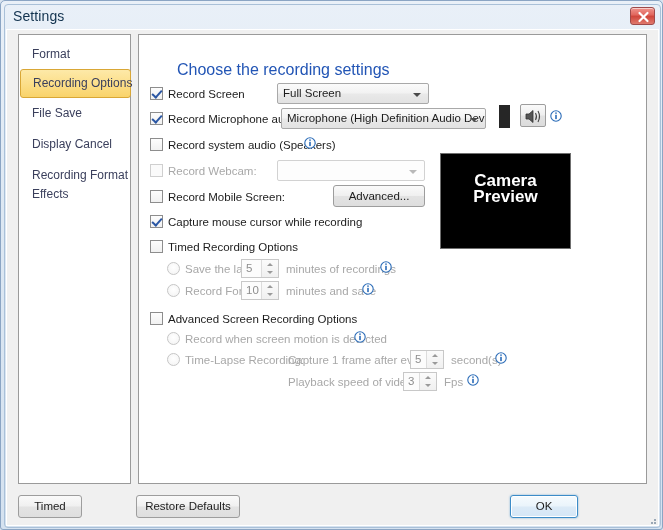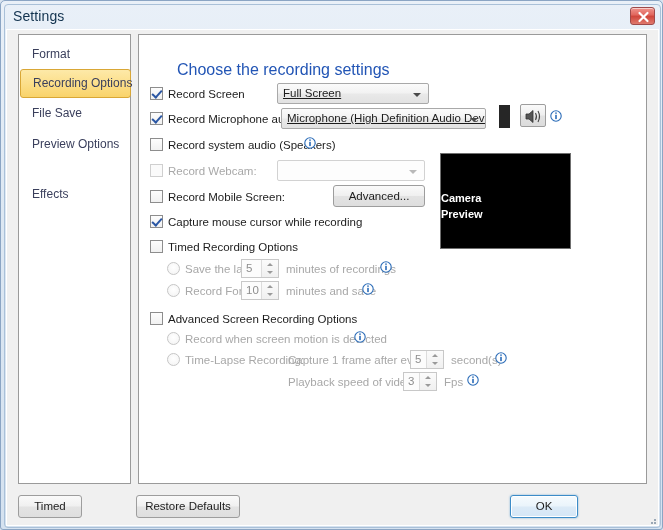--- a/index.html
+++ b/index.html
@@ -162,21 +162,20 @@
     border: 1px solid #a9a9a9;
     border-radius: 2px;
     background: linear-gradient(to bottom, #fbfbfb 0%, #f2f2f2 48%, #e9e9e9 52%, #e2e2e2 100%);
     font-size: 11.5px;
     color: #1c1c1c;
     line-height: 19px;
     padding-left: 5px;
     cursor: pointer;
     overflow: hidden;
     white-space: nowrap;
-    text-decoration: underline;
   }
   .combo.dim {
     border-color: #d2d2d2;
     background: #fdfdfd;
     cursor: default;
   }
   .combo .caret {
     position: absolute;
     right: 7px; top: 9px;
     width: 0; height: 0;
@@ -240,25 +239,25 @@
 
   
   #camera-preview {
     position: absolute;
     left: 439px; top: 152px;
     width: 131px; height: 96px;
     background: #000000;
     border: 1px solid #6f6f6f;
     box-sizing: border-box;
     color: #ffffff;
-    font-size: 11px;
+    font-size: 17px;
     font-weight: bold;
-    text-align: left;
+    text-align: center;
     line-height: 16px;
-    padding-top: 36px;
+    padding-top: 19px;
     box-sizing: border-box;
   }
 
   
   #mic-level {
     position: absolute;
     left: 498px; top: 104px;
     width: 11px; height: 23px;
     background: #262626;
   }
@@ -295,21 +294,22 @@
       </svg>
     </div>
   </div>
 
   <div id="client"></div>
 
   <div id="sidebar">
     <div class="nav-item" style="top:5px;">Format</div>
     <div class="nav-item selected" style="top:34px;">Recording Options</div>
     <div class="nav-item" style="top:64px;">File Save</div>
-    <div class="nav-item" style="top:95px;">Preview Options</div>
+    <div class="nav-item" style="top:95px;">Display Cancel</div>
+    <div class="nav-item" style="top:126px;">Recording Format</div>
     <div class="nav-item" style="top:145px;">Effects</div>
   </div>
 
   <div id="content">
     <div id="content-heading">Choose the recording settings</div>
   </div>
 
   <div class="cb checked" style="left:149px; top:86px;"></div>
   <div class="row-label" style="left:167px; top:86px;">Record Screen</div>
   <div class="combo" style="left:276px; top:82px; width:152px;">

